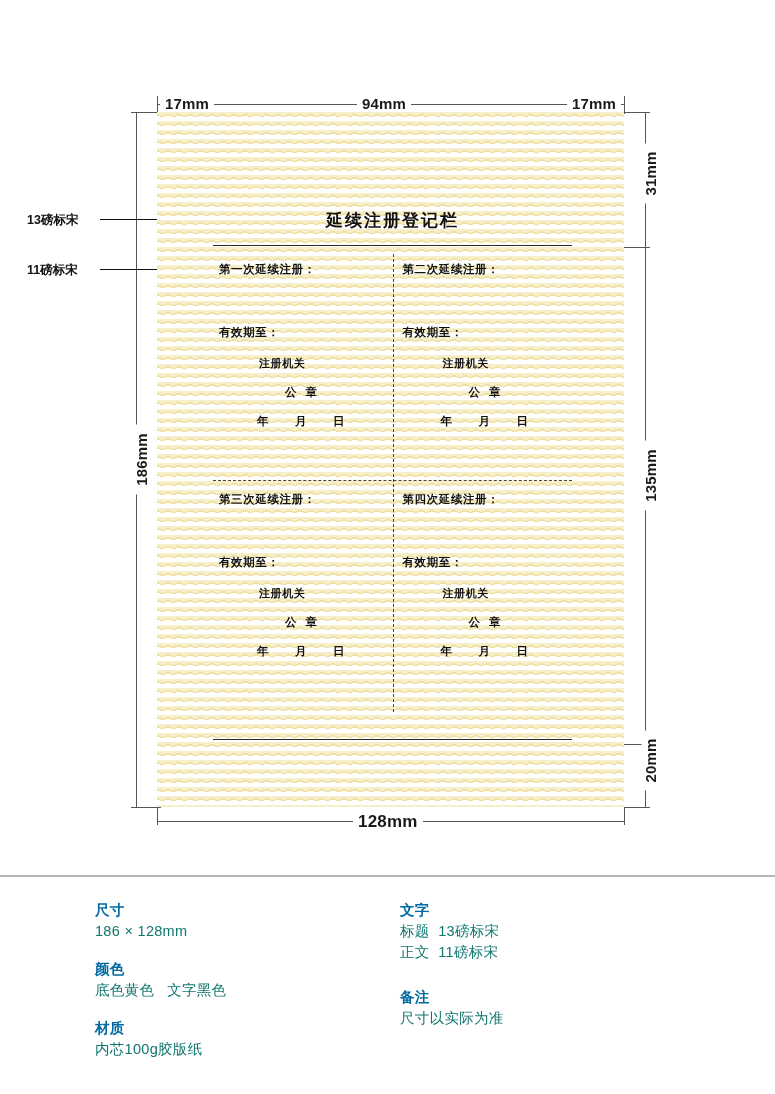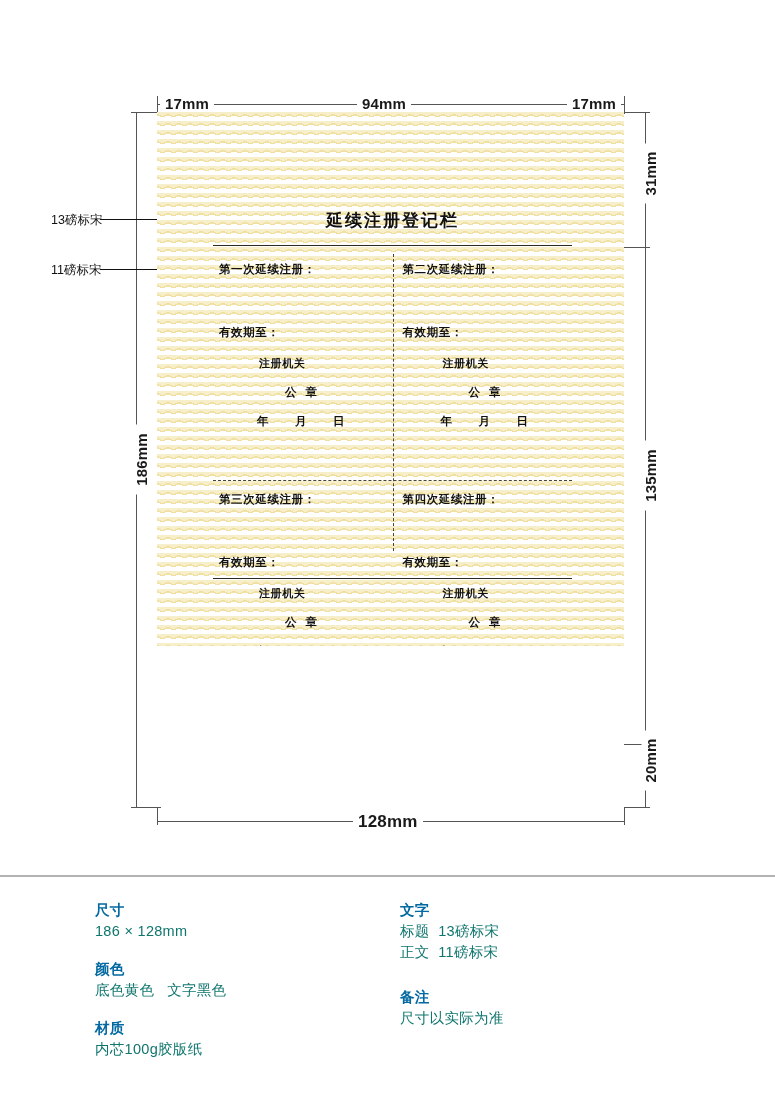--- a/index.html
+++ b/index.html
@@ -27,21 +27,21 @@
     font-family:"Liberation Sans","DejaVu Sans",sans-serif;
   }
   .dim-label.vert{
     transform:rotate(-90deg);
     transform-origin:center center;
   }
 
   
   .card{
     position:absolute;
-    left:157px;top:112px;width:467px;height:534px;
+    left:157px;top:112px;width:467px;height:695px;
     background-color:#f6efc9;
     background-image:
       radial-gradient(circle at 50% 100%, #ffffff 0 38%, rgba(255,255,255,0) 39%),
       radial-gradient(circle at 0% 100%, #ffffff 0 38%, rgba(255,255,255,0) 39%),
       radial-gradient(circle at 100% 100%, #ffffff 0 38%, rgba(255,255,255,0) 39%),
       radial-gradient(circle at 50% 100%, #f0dfa0 0 48%, rgba(240,223,160,0) 49%),
       radial-gradient(circle at 0% 100%, #f0dfa0 0 48%, rgba(240,223,160,0) 49%),
       radial-gradient(circle at 100% 100%, #f0dfa0 0 48%, rgba(240,223,160,0) 49%);
     background-size:11px 9px,11px 9px,11px 9px,11px 9px,11px 9px,11px 9px;
     background-position:0 0,0 0,0 0,0 0,0 0,0 0;
@@ -111,24 +111,23 @@
   }
   .quad .ymd{
     font-size:11.5px;font-weight:bold;letter-spacing:.6px;
     padding-left:48px;margin-top:14px;
   }
   .quad .ymd span{display:inline-block;width:38px;}
 
   
   .callout-label{
     position:absolute;
-    font-size:12.5px;font-weight:normal;
+    font-size:12.5px;font-weight:bold;
     color:#111;white-space:nowrap;
     font-family:"Liberation Sans","DejaVu Sans",sans-serif;
-    margin-left:24px;
   }
   .callout-line{
     position:absolute;height:0;border-top:1.4px solid #111;
   }
   .callout-arrow{
     position:absolute;
     width:0;height:0;
     border-top:5px solid transparent;
     border-bottom:5px solid transparent;
     border-left:9px solid #111;

